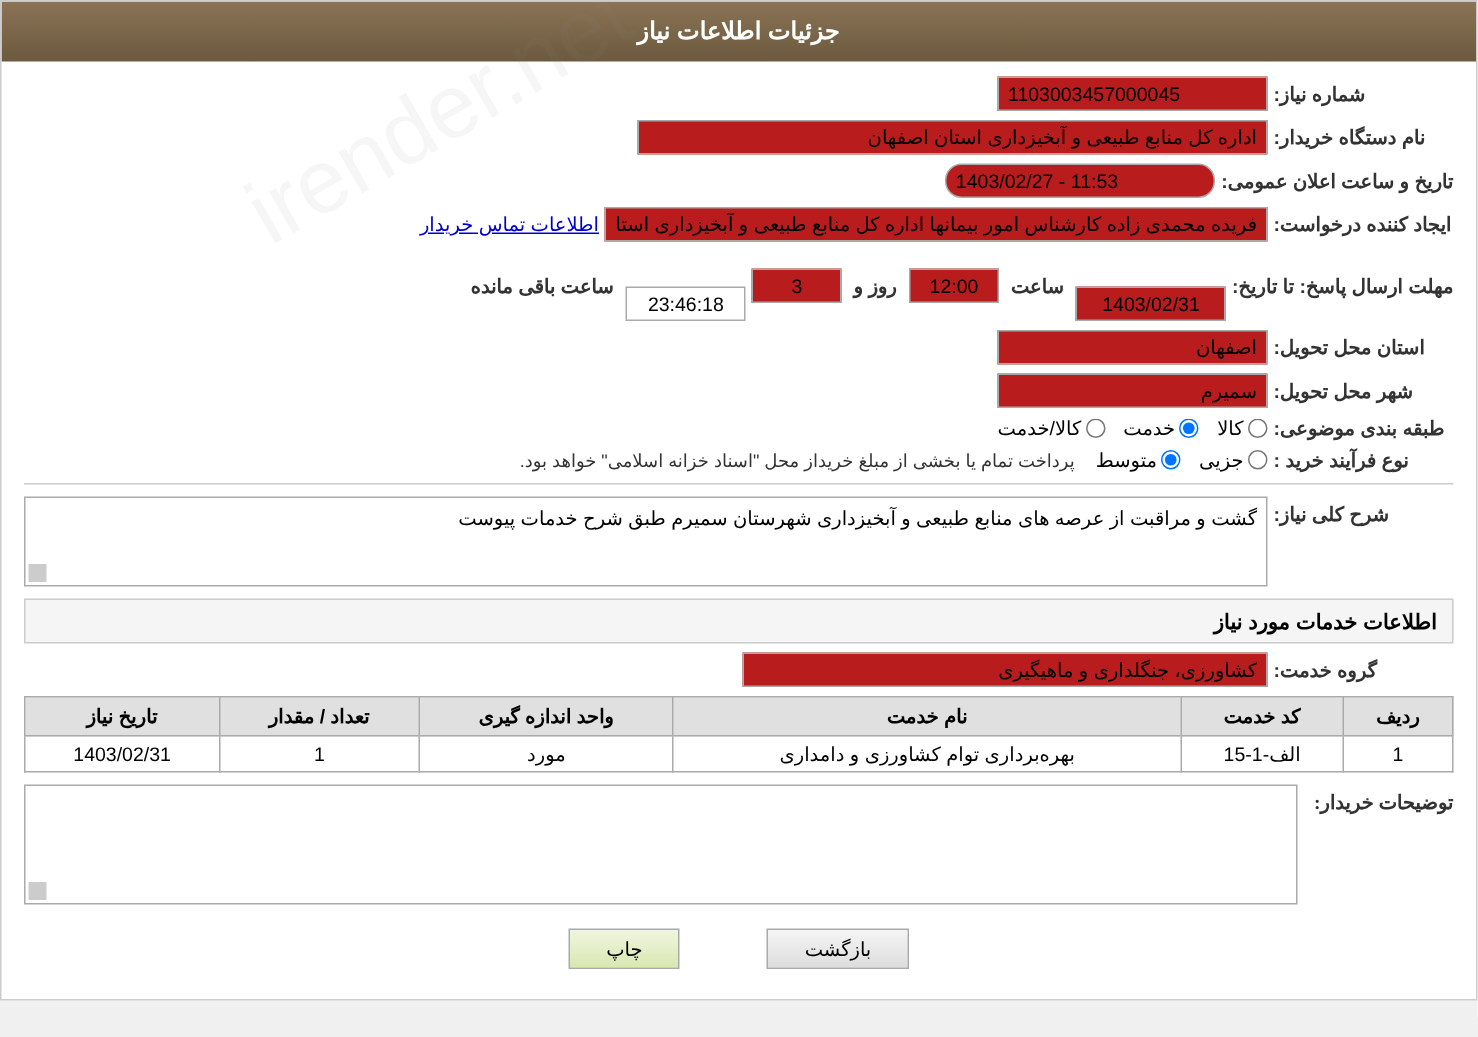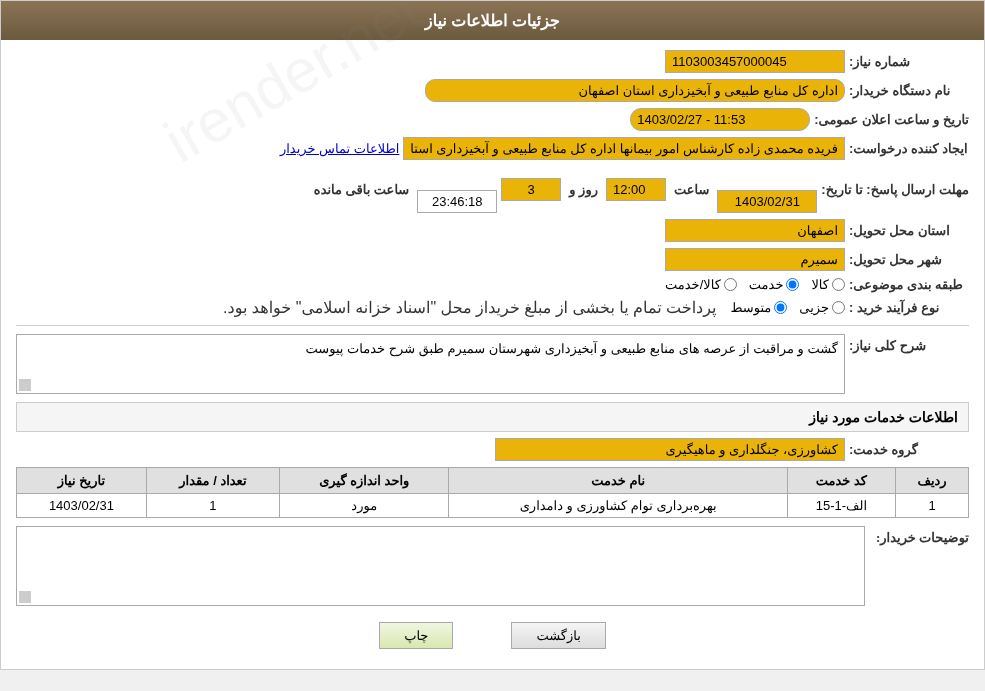--- a/index.html
+++ b/index.html
@@ -34,27 +34,27 @@
     }
     .label {
       color: #333;
       font-weight: bold;
       min-width: 120px;
       text-align: left;
       white-space: nowrap;
     }
     .field-box {
       border: 1px solid #aaa;
-      background: #eab308;
+      background: #b91c1c;
       padding: 3px 6px;
       min-width: 80px;
       min-height: 22px;
       display: inline-block;
     }
-    .field-box.wide { min-width: 250px; border-radius: 10px; }
+    .field-box.wide { min-width: 250px; }
     .field-box.medium { min-width: 180px; }
     .field-box.small { min-width: 100px; margin-top: 24px; }
     .field-box.xsmall { min-width: 60px; }
     .blue-link { color: #0000cc; text-decoration: underline; cursor: pointer; }
     .divider {
       border: none;
       border-top: 1px solid #ccc;
       margin: 8px 0;
     }
     .section-title {
@@ -215,21 +215,21 @@
     <div class="info-row">
       <span class="label">ایجاد کننده درخواست:</span>
       <span class="field-box" style="min-width:380px;">فریده محمدی زاده کارشناس امور بیمانها اداره کل منابع طبیعی و آبخیزداری استا</span>
       <span class="blue-link">اطلاعات تماس خریدار</span>
     </div>
 
     <div class="info-row">
       <span class="label">مهلت ارسال پاسخ: تا تاریخ:</span>
       <span class="field-box small" style="direction:ltr;text-align:center;">1403/02/31</span>
       <span class="inline-label" style="margin:0 4px;">ساعت</span>
-      <span class="field-box xsmall" style="direction:ltr;">12:00</span>
+      <span class="field-box xsmall" style="direction:ltr;text-align:center;">12:00</span>
       <span class="inline-label" style="margin:0 4px;">روز و</span>
       <span class="field-box xsmall" style="text-align:center;width:40px;">3</span>
       <span class="field-box small" style="direction:ltr;text-align:center;background:#fff;min-width:80px;">23:46:18</span>
       <span class="inline-label" style="margin:0 4px;">ساعت باقی مانده</span>
     </div>
 
     <div class="info-row">
       <span class="label">استان محل تحویل:</span>
       <span class="field-box medium">اصفهان</span>
     </div>
@@ -262,21 +262,21 @@
       <div class="radio-group">
         <div class="radio-item">
           <input type="radio" name="noeFarayand" style=""> 
             <span>جزیی</span>
         </div>
         <div class="radio-item">
           <input type="radio" name="noeFarayand" checked="" style=""> 
             <span>متوسط</span>
         </div>
       </div>
-      <span class="note-text" style="margin-right:10px;color:#333;font-size:16px;">پرداخت تمام یا بخشی از مبلغ خریداز محل "اسناد خزانه اسلامی" خواهد بود.</span>
+      <span class="note-text" style="margin-right:10px;color:#333;font-size:12px;">پرداخت تمام یا بخشی از مبلغ خریداز محل "اسناد خزانه اسلامی" خواهد بود.</span>
     </div>
 
     <hr class="divider">
 
     <div class="info-row" style="align-items:flex-start;">
       <span class="label" style="padding-top:4px;">شرح کلی نیاز:</span>
       <div class="sharh-box">
         <span>گشت و مراقبت از عرصه های منابع طبیعی و آبخیزداری شهرستان سمیرم طبق شرح خدمات پیوست</span>
       </div>
     </div>

